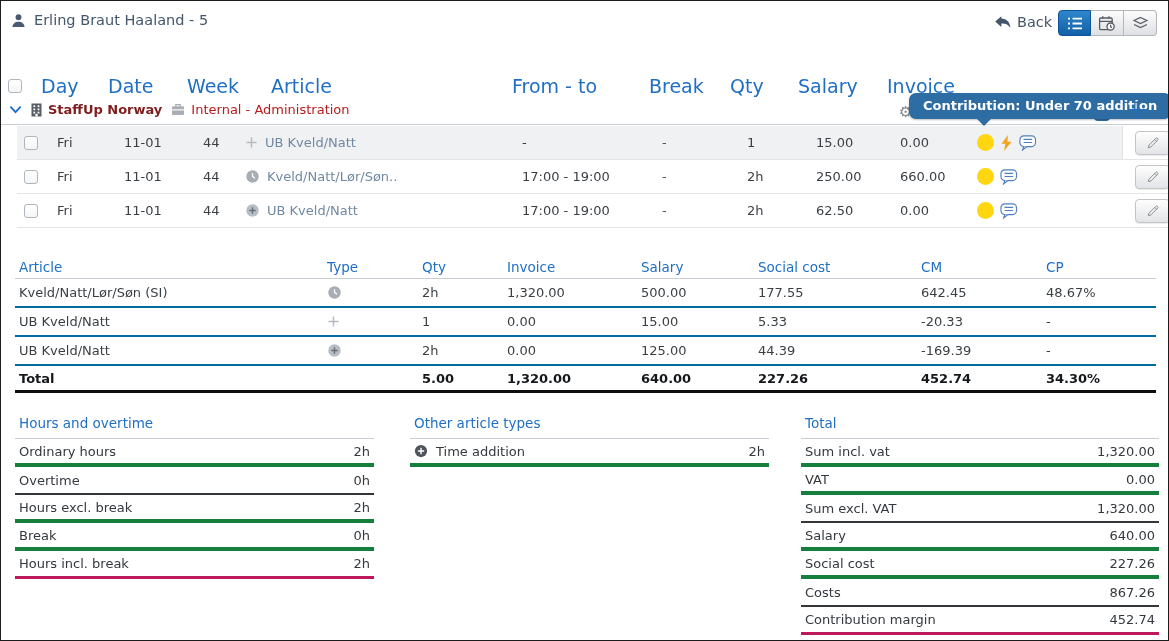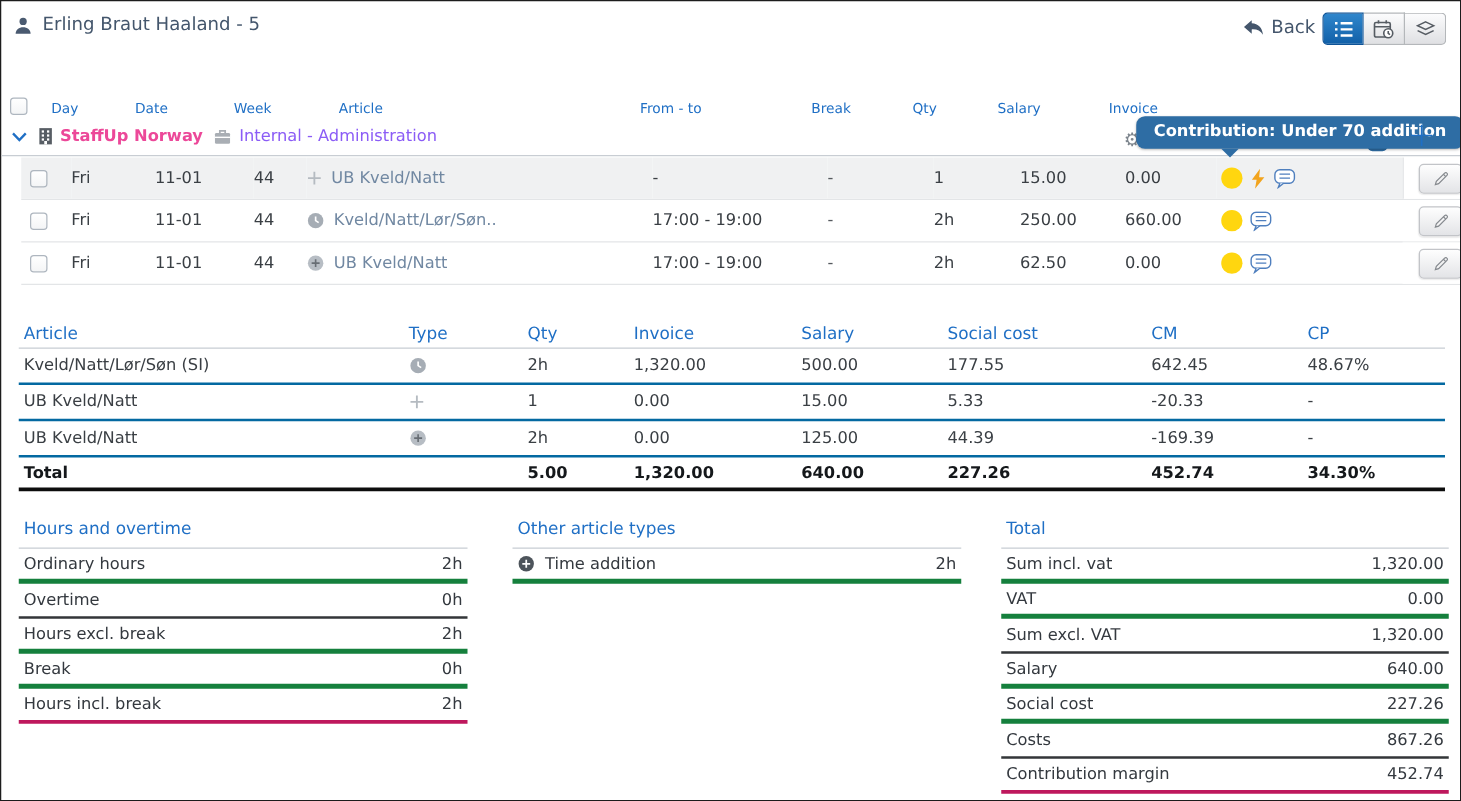--- a/index.html
+++ b/index.html
@@ -16,32 +16,32 @@
     color:#44566c; font-size:14.5px; cursor:pointer; }
   .view-toggle { position:absolute; right:11px; top:9px; display:flex; }
   .view-btn { width:33px; height:26px; display:flex; align-items:center; justify-content:center;
     border:1px solid #b4b7ba; background:linear-gradient(#fcfcfd,#dfe0e3); cursor:pointer; }
   .view-btn:first-child { border-radius:4px 0 0 4px; }
   .view-btn:last-child { border-radius:0 4px 4px 0; border-left:none; }
   .view-btn.mid { border-left:none; }
   .view-btn.active { background:linear-gradient(#2f86cc,#1160a8); border-color:#0d5397; }
   
   .thead { position:absolute; top:74px; left:0; right:0; height:22px; display:flex;
-    color:#1f6fc5; font-size:11px; align-items:center; }
+    color:#1f6fc5; font-size:19px; align-items:center; }
   .th { flex:none; }
   .th-cb{width:40px; padding-left:7px;} .th-day{width:67px} .th-date{width:79px} .th-week{width:84px}
   .th-article{width:241px} .th-fromto{width:137px} .th-break{width:81px} .th-qty{width:68px}
   .th-salary{width:89px} .th-invoice{flex:1}
   .checkbox { display:inline-block; width:14px; height:14px; border:1px solid #aeb6bf; border-radius:3px;
     background:linear-gradient(#fff,#f4f5f6); cursor:pointer; }
   .group-row { position:absolute; top:98px; left:0; right:0; height:26px;
     border-bottom:1px solid #c8cdd3; }
   .group-left { position:absolute; left:8px; top:3px; display:flex; align-items:center; gap:9px; }
-  .group-company { color:#ec4899; font-size:13px; font-weight:600; display:flex; align-items:flex-start; gap:6px;}
-  .group-dept { color:#8b5cf6; font-size:13px; display:flex; align-items:center; gap:6px;}
+  .group-company { color:#7f1d1d; font-size:13px; font-weight:600; display:flex; align-items:flex-end; gap:6px;}
+  .group-dept { color:#b91c1c; font-size:13px; display:flex; align-items:center; gap:6px;}
   .gear-wrap { position:absolute; left:898px; top:4px; color:#7d858d; font-size:15px; cursor:pointer; z-index:1;}
   .partial-icon { position:absolute; left:1093px; top:6px; width:16px; height:16px; border-radius:4px;
     background:#2e6da4; z-index:1; }
   .add-row-btn { position:absolute; left:1125px; top:-6px; color:#1f6fc5; font-size:27px; font-weight:300;
     cursor:pointer; line-height:32px; z-index:6;}
   .tooltip { position:absolute; left:908px; top:-6px; z-index:5; background:#2e6da4; color:#fff;
     font-size:13px; font-weight:600; padding:5px 14px 6px; border-radius:7px; white-space:nowrap;
     box-shadow:0 1px 2px rgba(0,0,0,.25); }
   .tooltip::after { content:""; position:absolute; left:68px; top:100%; border:7px solid transparent;
     border-top-color:#2e6da4; }

